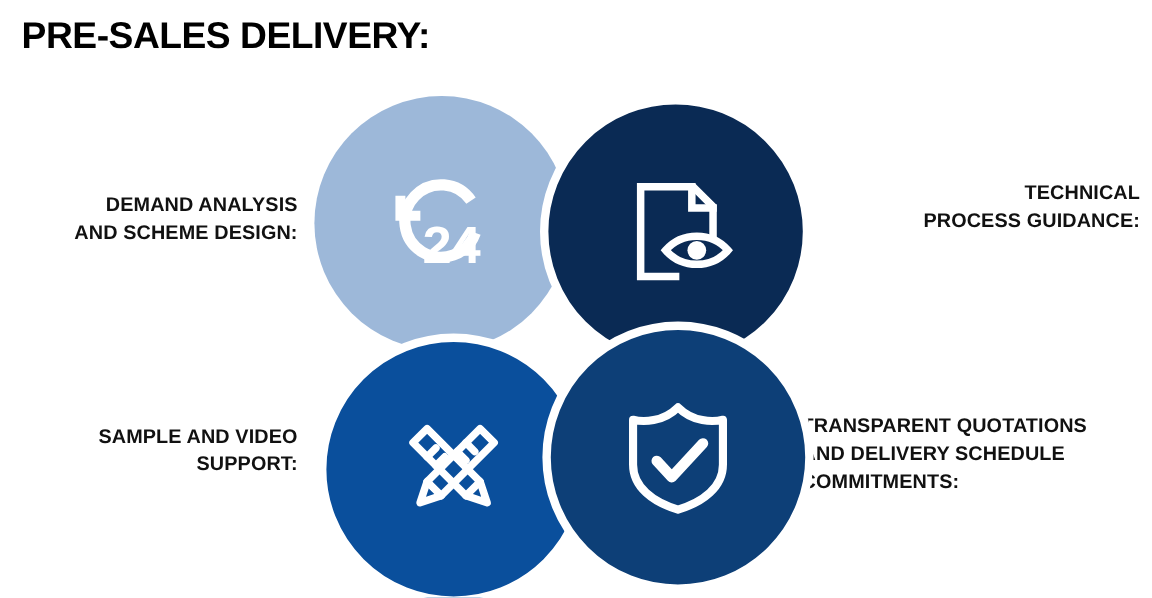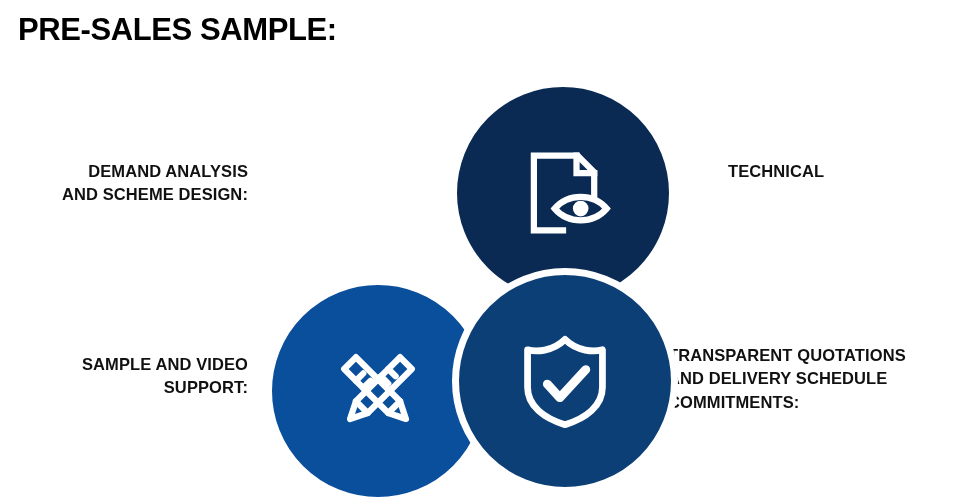--- a/index.html
+++ b/index.html
@@ -57,33 +57,45 @@
   .label {
     position:absolute;
     font-size:16.5px;
     font-weight:bold;
     line-height:1.42;
     letter-spacing:0.1px;
     color:#111111;
     text-transform:uppercase;
   }
   .lbl-tl { right:712px; top:160px; text-align:right; width:260px; }
-  .lbl-tr { left:728px;  top:160px; width:222px; }
+  .lbl-tr { left:728px;  top:150px; text-align:right; width:222px; }
   .lbl-bl { right:712px; top:353px; text-align:right; width:260px; }
   .lbl-br { left:668px;  top:344px; text-align:left;  width:292px; }
 </style>
 </head>
 <body>
 
 <div class="page">
 
-  <div class="title">PRE-SALES SAMPLE:</div>
+  <div class="title">PRE-SALES DELIVERY:</div>
 
   <div class="cluster">
 
+    <div class="circle c-tl" style="background:#9db8d9;">
+      <span class="icon-wrap">
+        <svg viewBox="0 0 100 100" fill="none" xmlns="http://www.w3.org/2000/svg">
+
+          <path d="M22 52 A29 29 0 1 1 34 75" stroke="#ffffff" stroke-width="9" stroke-linecap="butt" fill="none" transform="rotate(200 50 50)"></path>
+
+          <path d="M13 28 L13 48 L33 48 L33 40 L21 40 L21 28 Z" fill="#ffffff"></path>
+
+          <text x="58" y="82" font-family="Liberation Sans, sans-serif" font-size="42" font-weight="bold" fill="#ffffff" text-anchor="middle">24</text>
+        </svg>
+      </span>
+    </div>
 
     <div class="circle ring c-tr" style="background:#0a2a54;">
       <span class="icon-wrap">
         <svg viewBox="0 0 100 100" fill="none" xmlns="http://www.w3.org/2000/svg">
 
           <path d="M22 14 H64 L80 30 V46 M80 46 V52 M22 14 V86 H50" stroke="#ffffff" stroke-width="6" stroke-linecap="square" stroke-linejoin="miter" fill="none"></path>
           <path d="M63 14 V31 H80" stroke="#ffffff" stroke-width="6" stroke-linecap="square" stroke-linejoin="miter" fill="none"></path>
 
           <path d="M42 65 C55 50 79 50 92 65 C79 80 55 80 42 65 Z" stroke="#ffffff" stroke-width="6" fill="#0a2a54"></path>
           <circle cx="67" cy="65" r="7.5" fill="#ffffff"></circle>
@@ -125,20 +137,21 @@
 
   </div>
 
   <div class="label lbl-tl">
     <div>DEMAND ANALYSIS</div>
     <div>AND SCHEME DESIGN:</div>
   </div>
 
   <div class="label lbl-tr">
     <div>TECHNICAL</div>
+    <div>PROCESS GUIDANCE:</div>
   </div>
 
   <div class="label lbl-bl">
     <div>SAMPLE AND VIDEO</div>
     <div>SUPPORT:</div>
   </div>
 
   <div class="label lbl-br">
     <div>TRANSPARENT QUOTATIONS</div>
     <div>AND DELIVERY SCHEDULE</div>

